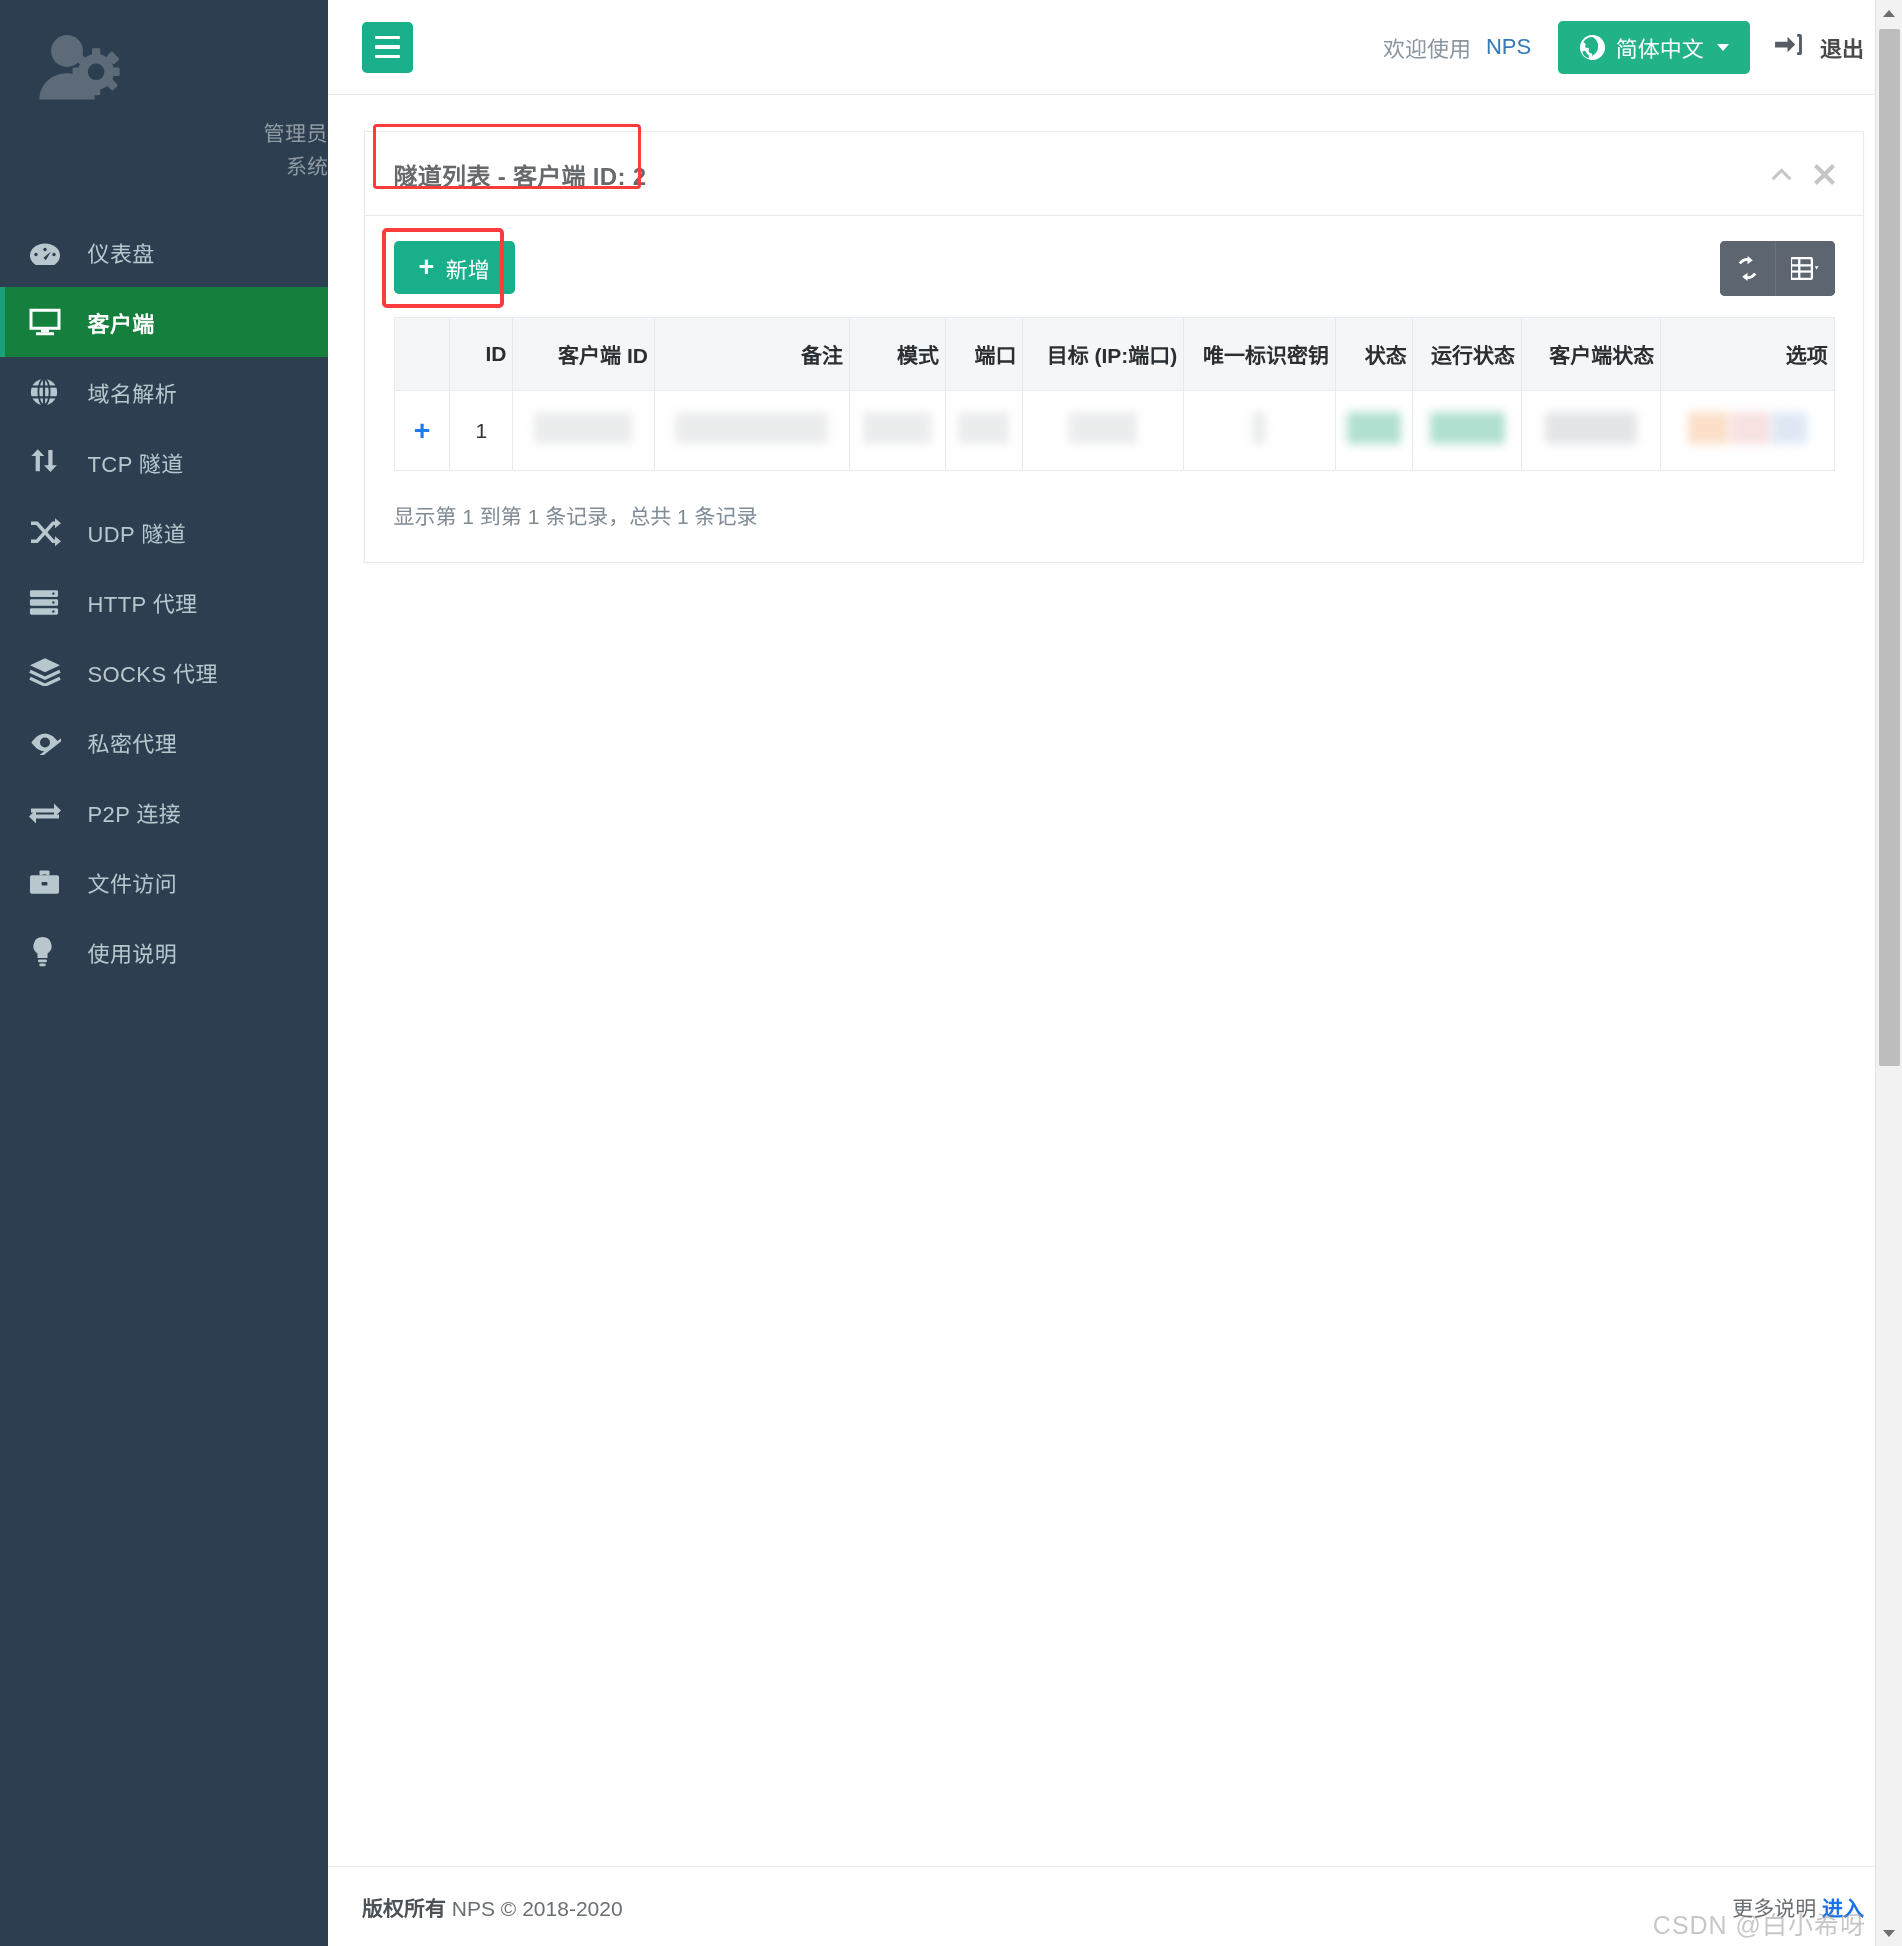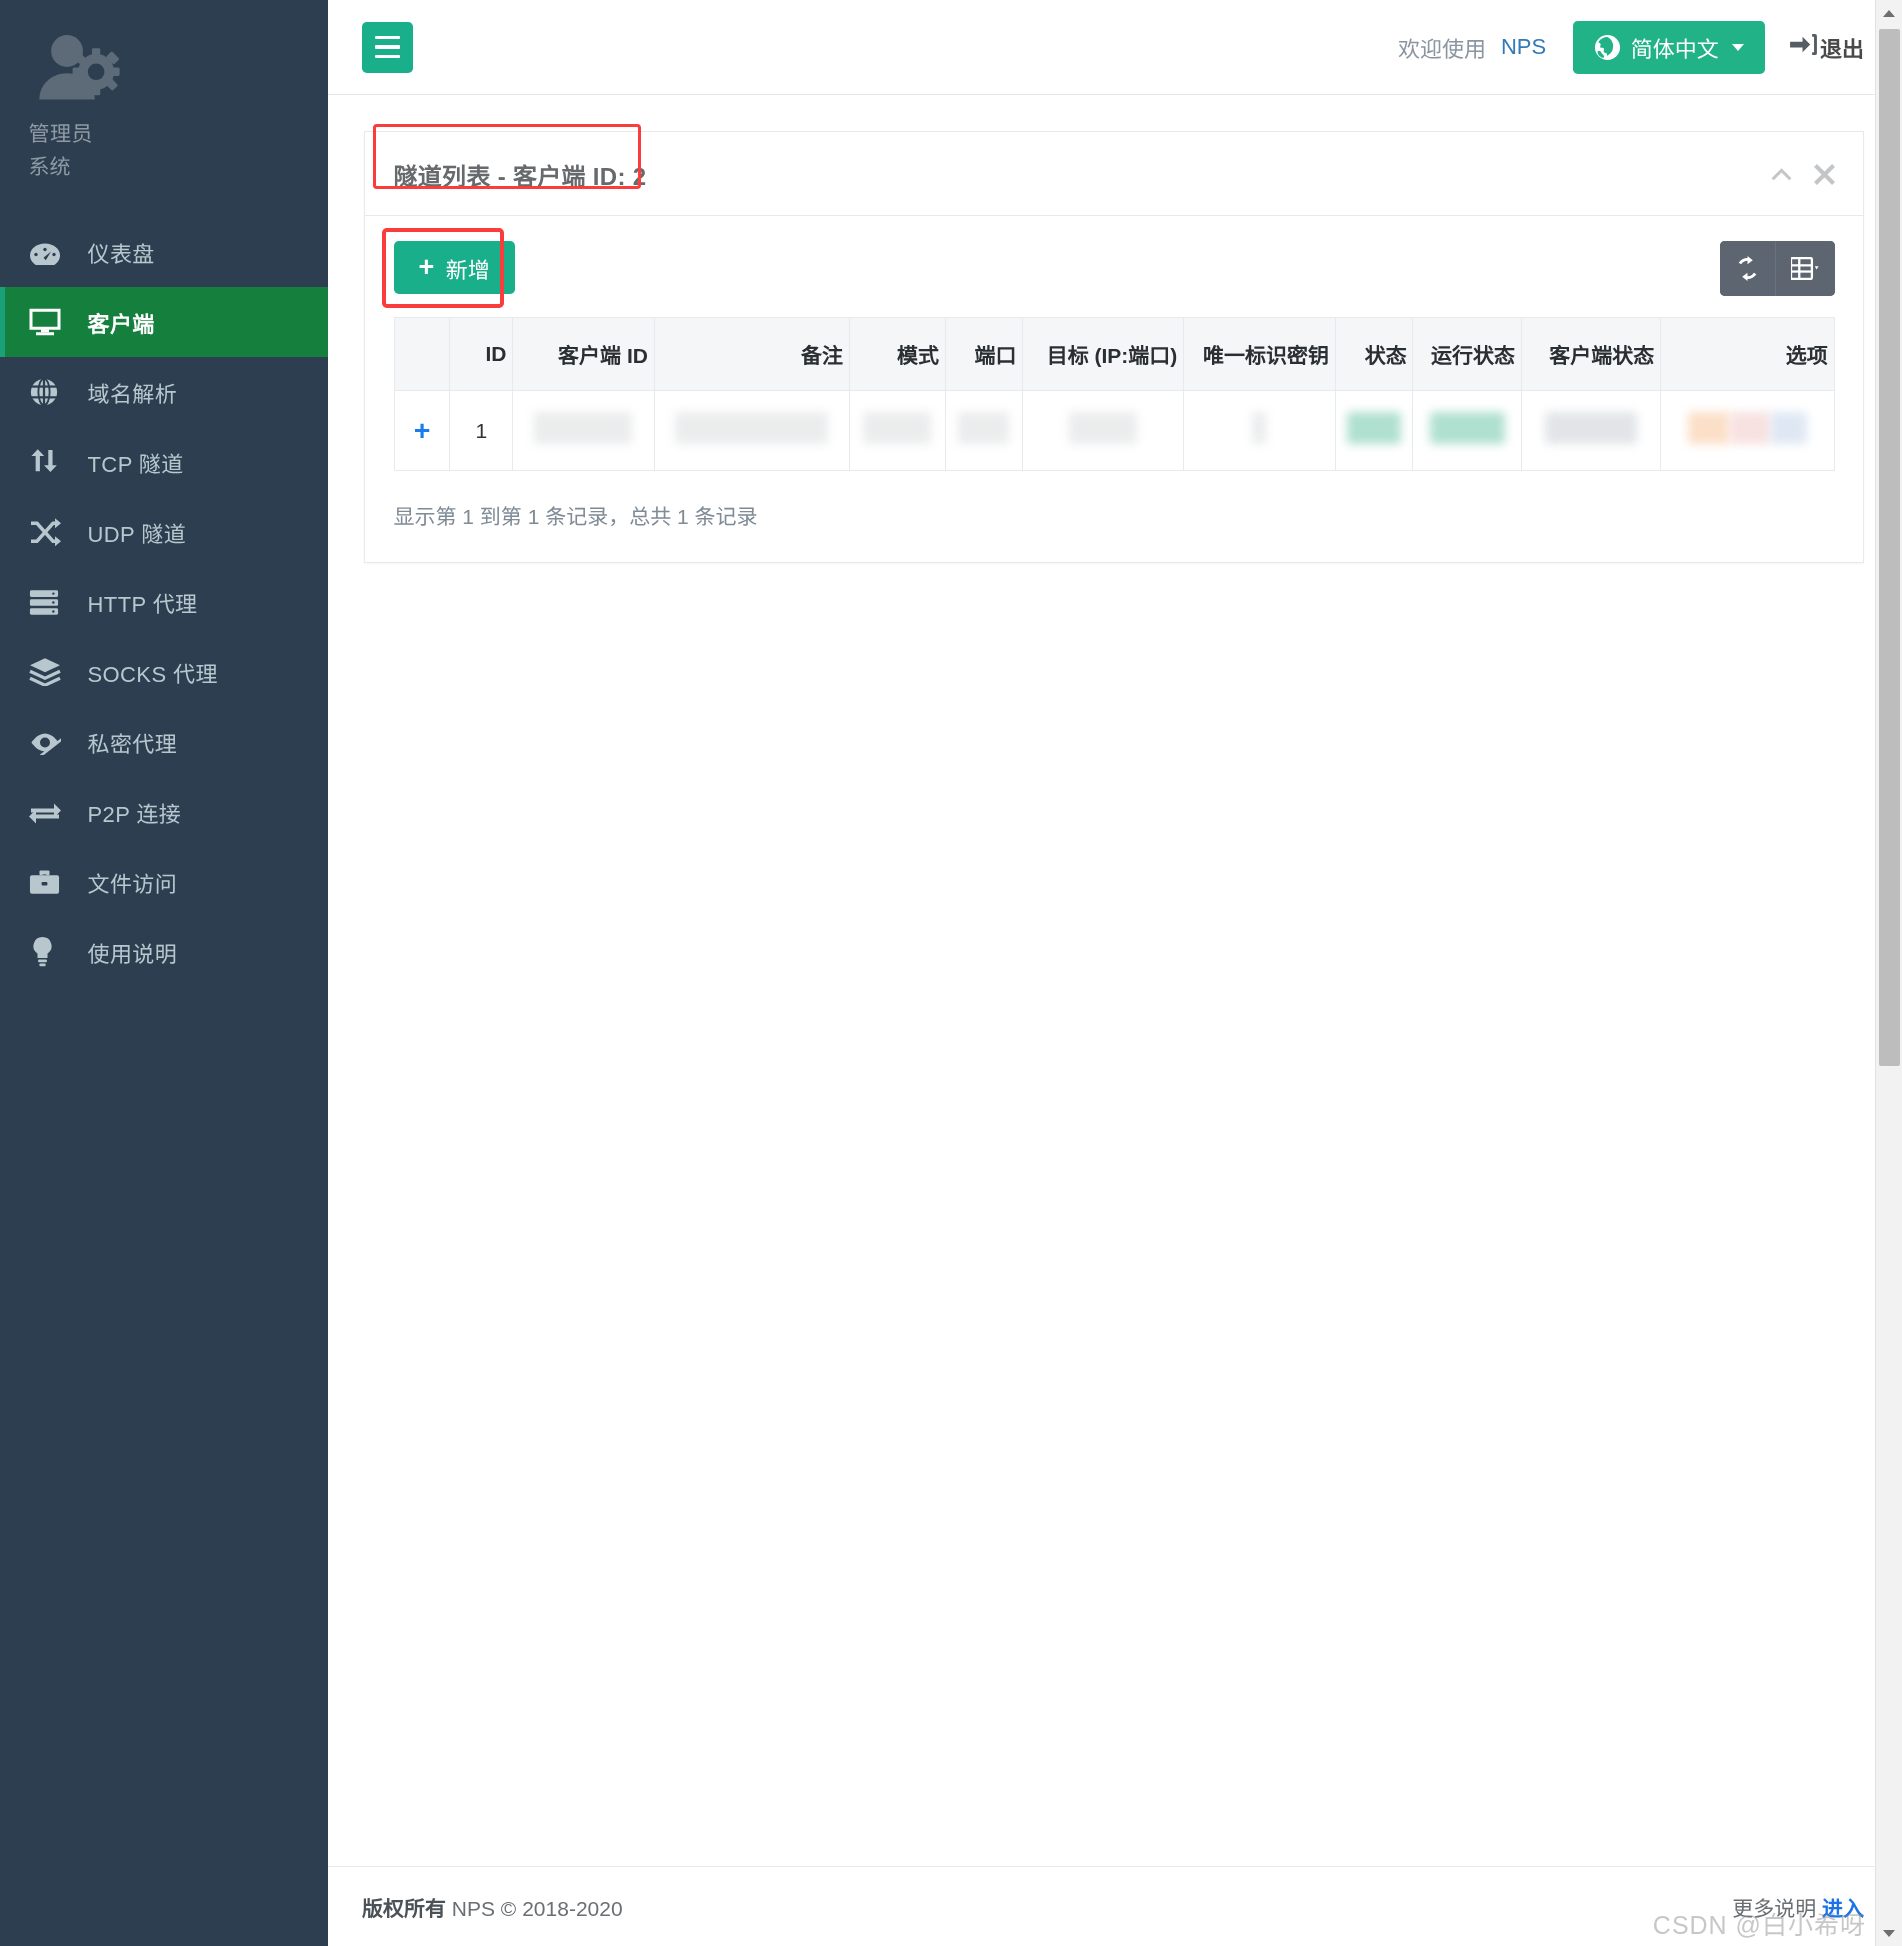--- a/index.html
+++ b/index.html
@@ -15,21 +15,21 @@
   
   .sidebar {
     width: 328px;
     flex: 0 0 328px;
     background: #2d3e50;
     color: #b8c7ce;
     padding-top: 5.7px;
     position: relative;
     z-index: 5;
   }
-  .profile { padding: 27px 0 34px 28.5px; }
+  .profile { padding: 27px 0 34px 28.5px; text-align: right; }
   .profile-avatar { width: 91px; height: 72px; margin-left: 5.7px; }
   .profile-name {
     font-size: 21px; color: #8f9ba3; margin-top: 13.3px; line-height: 1.55;
     font-weight: 400; letter-spacing: 0.5px;
   }
   .profile-sub { font-size: 21px; color: #8f9ba3; line-height: 1.55; }
 
   .nav { list-style: none; }
   .nav-item {
     display: flex; align-items: center;
@@ -91,21 +91,21 @@
     height: 53px; padding: 0 21px;
     font-size: 22px; display: flex; align-items: center; gap: 9.5px;
     cursor: pointer; margin-right: 25px;
   }
   .globe-icon { width: 27px; height: 27px; flex: 0 0 27px; }
   .caret-down {
     width: 0; height: 0; border-left: 6.7px solid transparent; border-right: 6.7px solid transparent;
     border-top: 7.6px solid currentColor; margin-left: 3.8px; display: inline-block;
   }
   .logout-link {
-    display: flex; align-items: center; gap: 3px;
+    display: flex; align-items: center; gap: 18px;
     font-size: 22px; color: #4a4a4a; text-decoration: none; cursor: pointer; font-weight: 600;
   }
   .logout-link svg { fill: #555c63; }
 
   
   .content {
     flex: 1 1 auto;
     background: #ffffff;
     padding: 36px 38px 0 36px;
     overflow: hidden;

